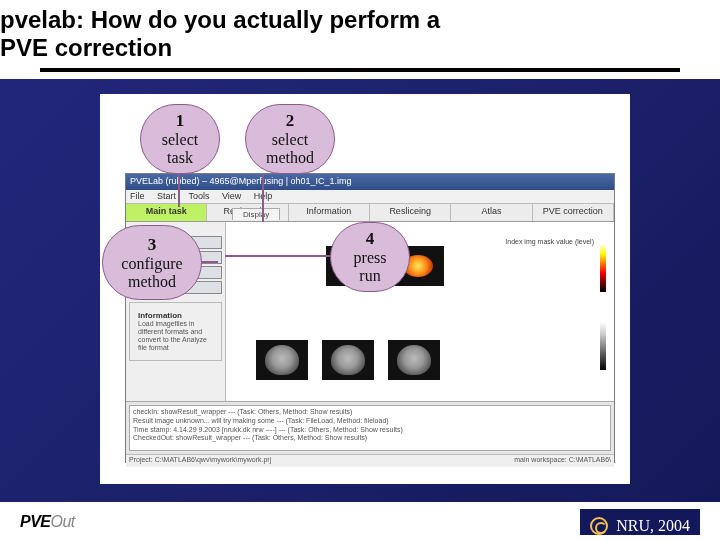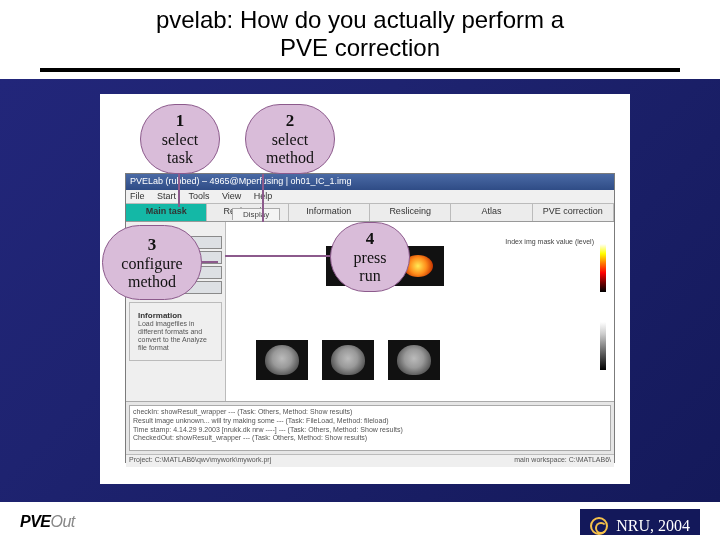--- a/index.html
+++ b/index.html
@@ -1,19 +1,19 @@
 <!DOCTYPE html>
 <html><head>
 <meta charset="utf-8">
 <style>
   *{box-sizing:border-box;margin:0;padding:0}
   body{width:720px;height:540px;background:#fff;font-family:Arial,Helvetica,sans-serif;overflow:hidden;position:relative}
 
   
-  .slide-title{margin-top:6px;font-size:24px;font-weight:400;text-align:center;line-height:1.15;color:#000}
+  .slide-title{margin-top:6px;font-size:24px;font-weight:700;line-height:1.15;color:#000}
   .title-rule{height:4px;background:#000;margin:7px 40px 0}
 
   
   .blue-area{position:absolute;left:0;right:0;top:79px;bottom:38px;
              background:linear-gradient(135deg,#22267a 0%,#1e2370 35%,#14195a 100%)}
   .white-panel{position:absolute;left:100px;top:15px;width:530px;height:390px;background:#fff}
 
   
   .callout{position:absolute;border-radius:50px;background:#d9bcd9;border:1px solid #8c5a8c;
            font-family:Georgia,serif;text-align:center;display:flex;flex-direction:column;
@@ -29,21 +29,21 @@
 
   
   .app{position:absolute;left:125px;top:94px;width:490px;height:290px;
        background:#e6e6e6;border:1px solid #7b7b7b;font-size:9px;color:#333}
   .app-titlebar{height:16px;background:linear-gradient(#4a6aa5,#2f4c86);color:#fff;
                 font-size:9px;padding:2px 4px}
   .app-menubar{height:14px;background:#f0f0f0;border-bottom:1px solid #bbb;padding:1px 4px;font-size:9px}
   .app-menubar span{margin-right:10px}
   .app-tabs{height:18px;background:#e6e6e6;border-bottom:1px solid #999;display:flex;font-size:9px}
   .app-tabs .tab{flex:1;border-right:1px solid #bbb;padding:2px 4px;background:#ececec;text-align:center}
-  .app-tabs .tab.active{background:#14b8a6;font-weight:700}
+  .app-tabs .tab.active{background:#bef264;font-weight:700}
 
   .app-body{position:relative;height:180px;display:flex;border-bottom:1px solid #aaa}
   .left-col{width:100px;border-right:1px solid #bbb;background:#efefef;padding:3px;font-size:8px}
   .left-col .hdg{font-weight:700;margin-bottom:2px}
   .btn{display:flex;align-items:center;background:#dde0e4;border:1px solid #8a8a8a;
        padding:1px 3px;margin:2px 0;font-size:8px}
   .btn .sq{width:9px;height:9px;margin-right:4px;background:#3a9a3a;border:1px solid #555}
   .info-box{margin-top:8px;border:1px solid #bbb;padding:8px;font-size:7px;color:#555;line-height:1.15}
   .info-box .ttl{font-weight:700;font-size:8px;color:#333}
 

